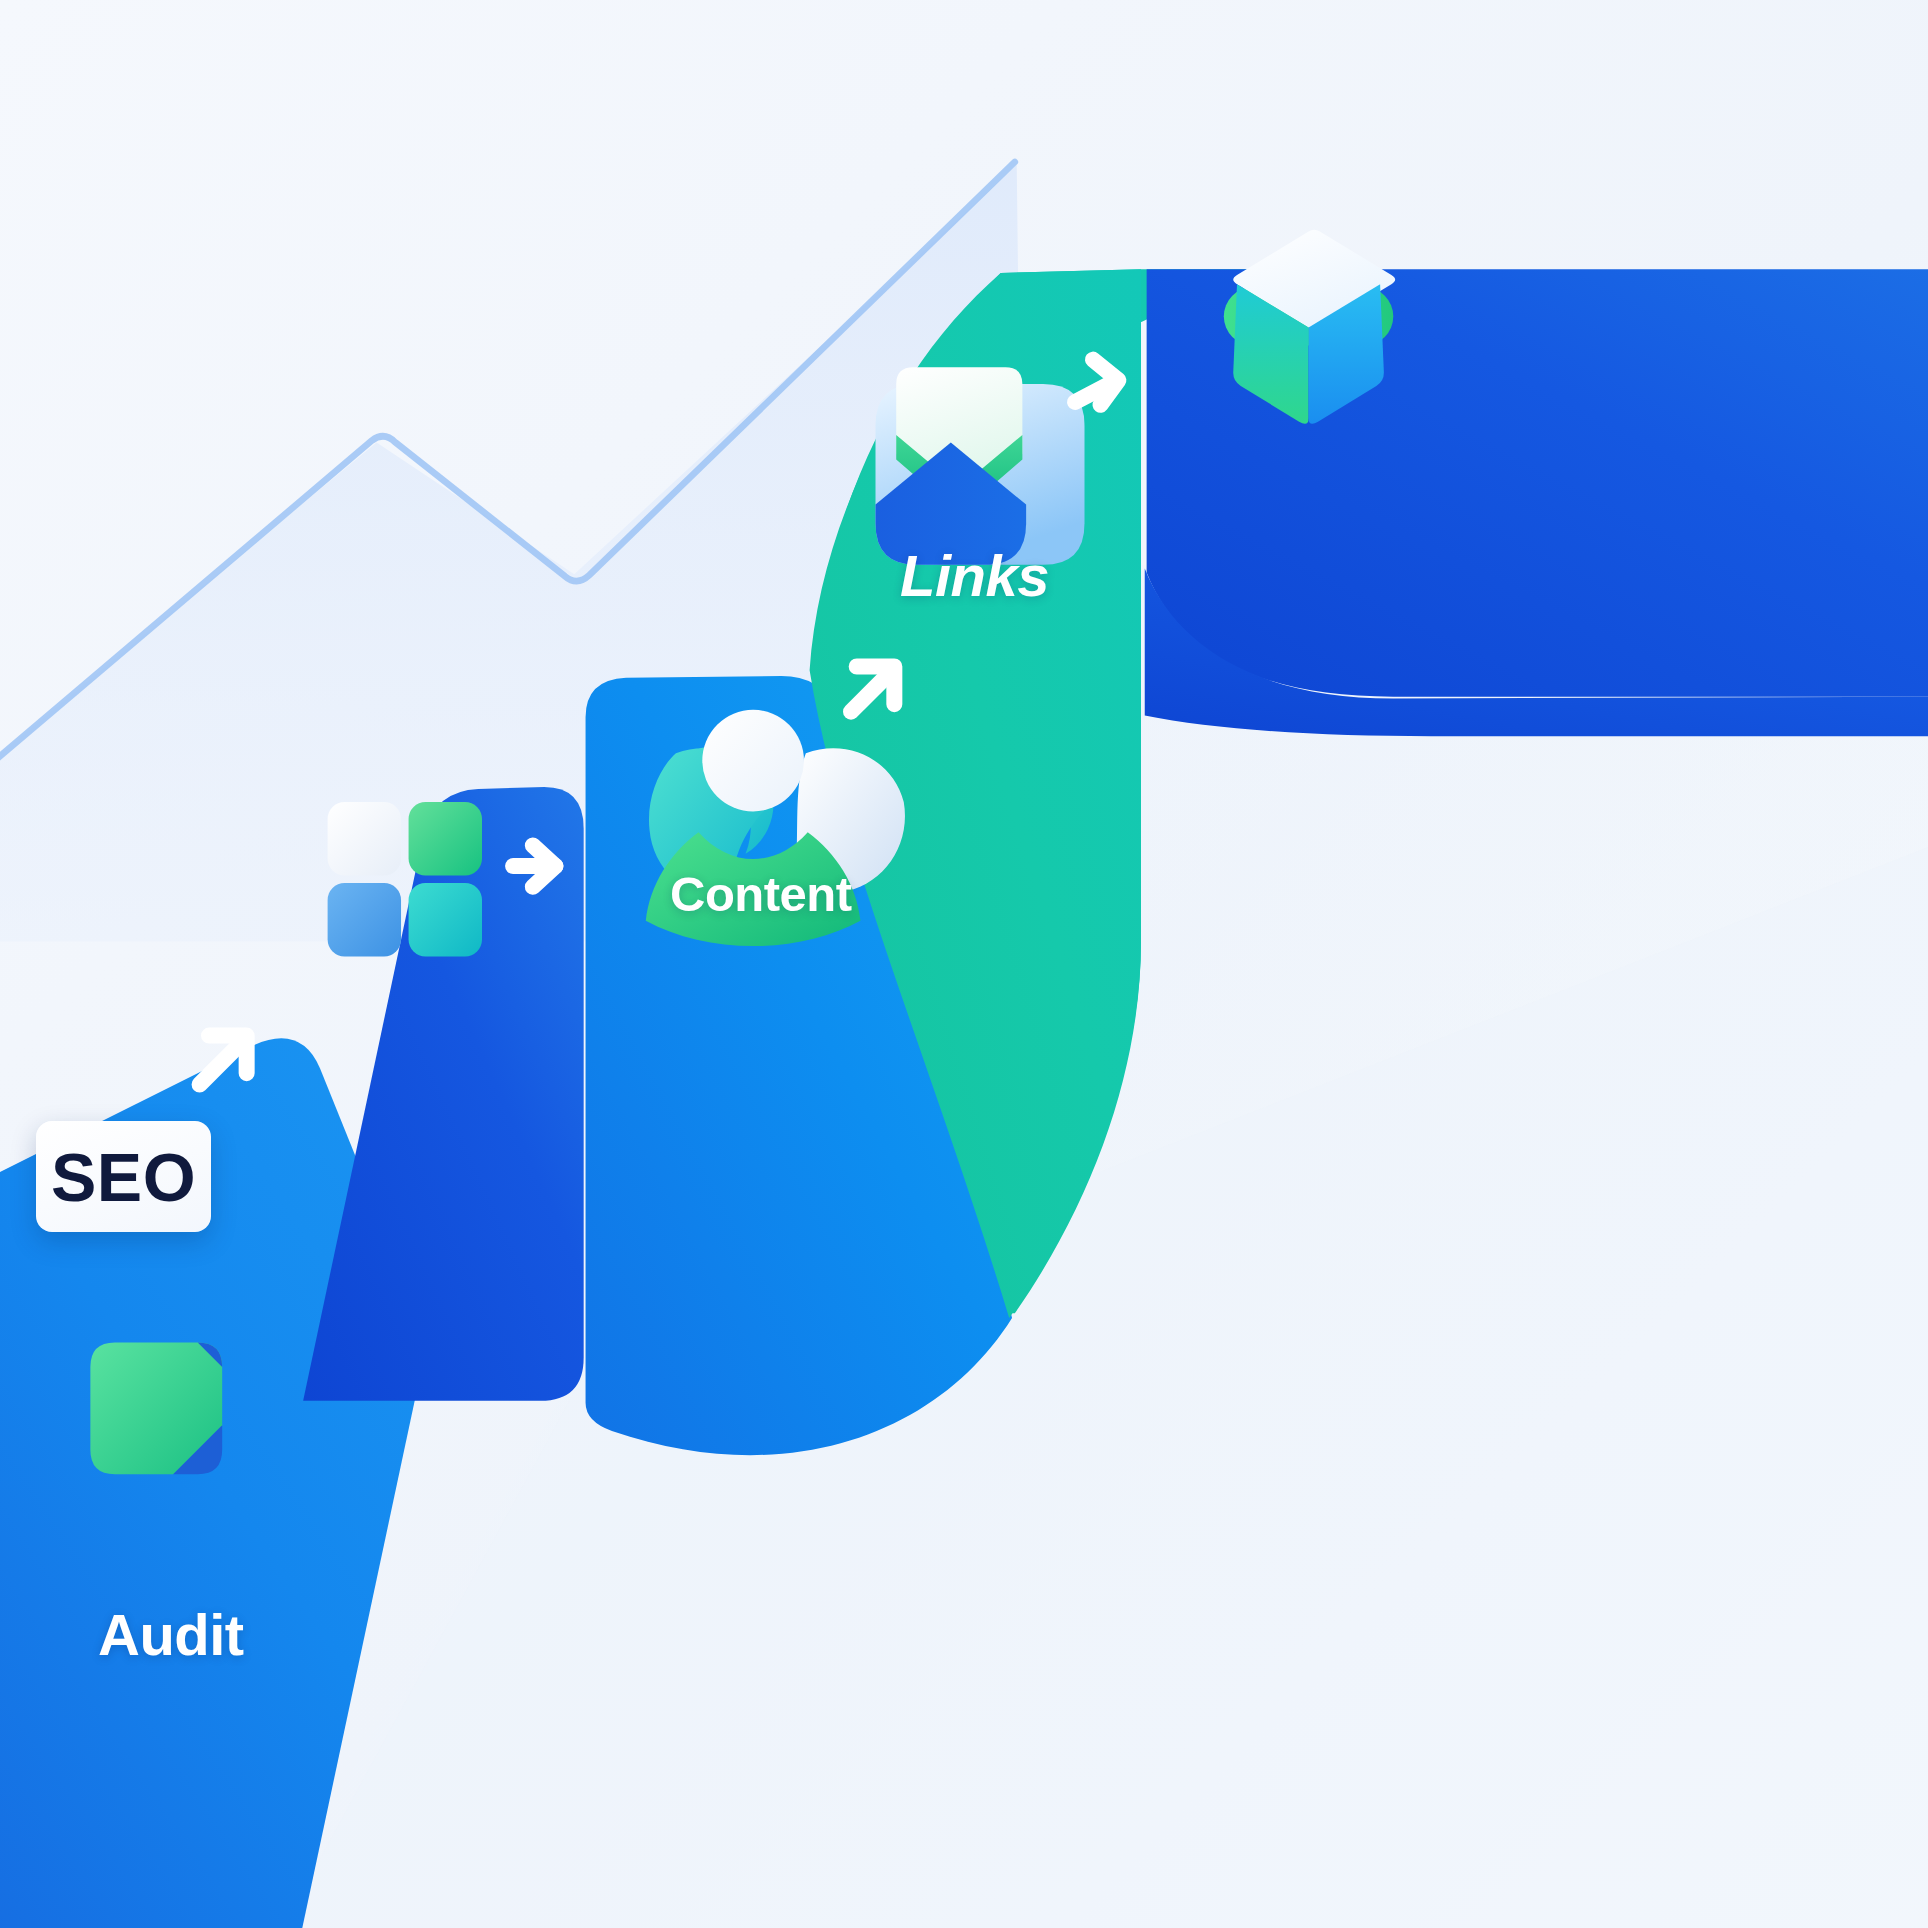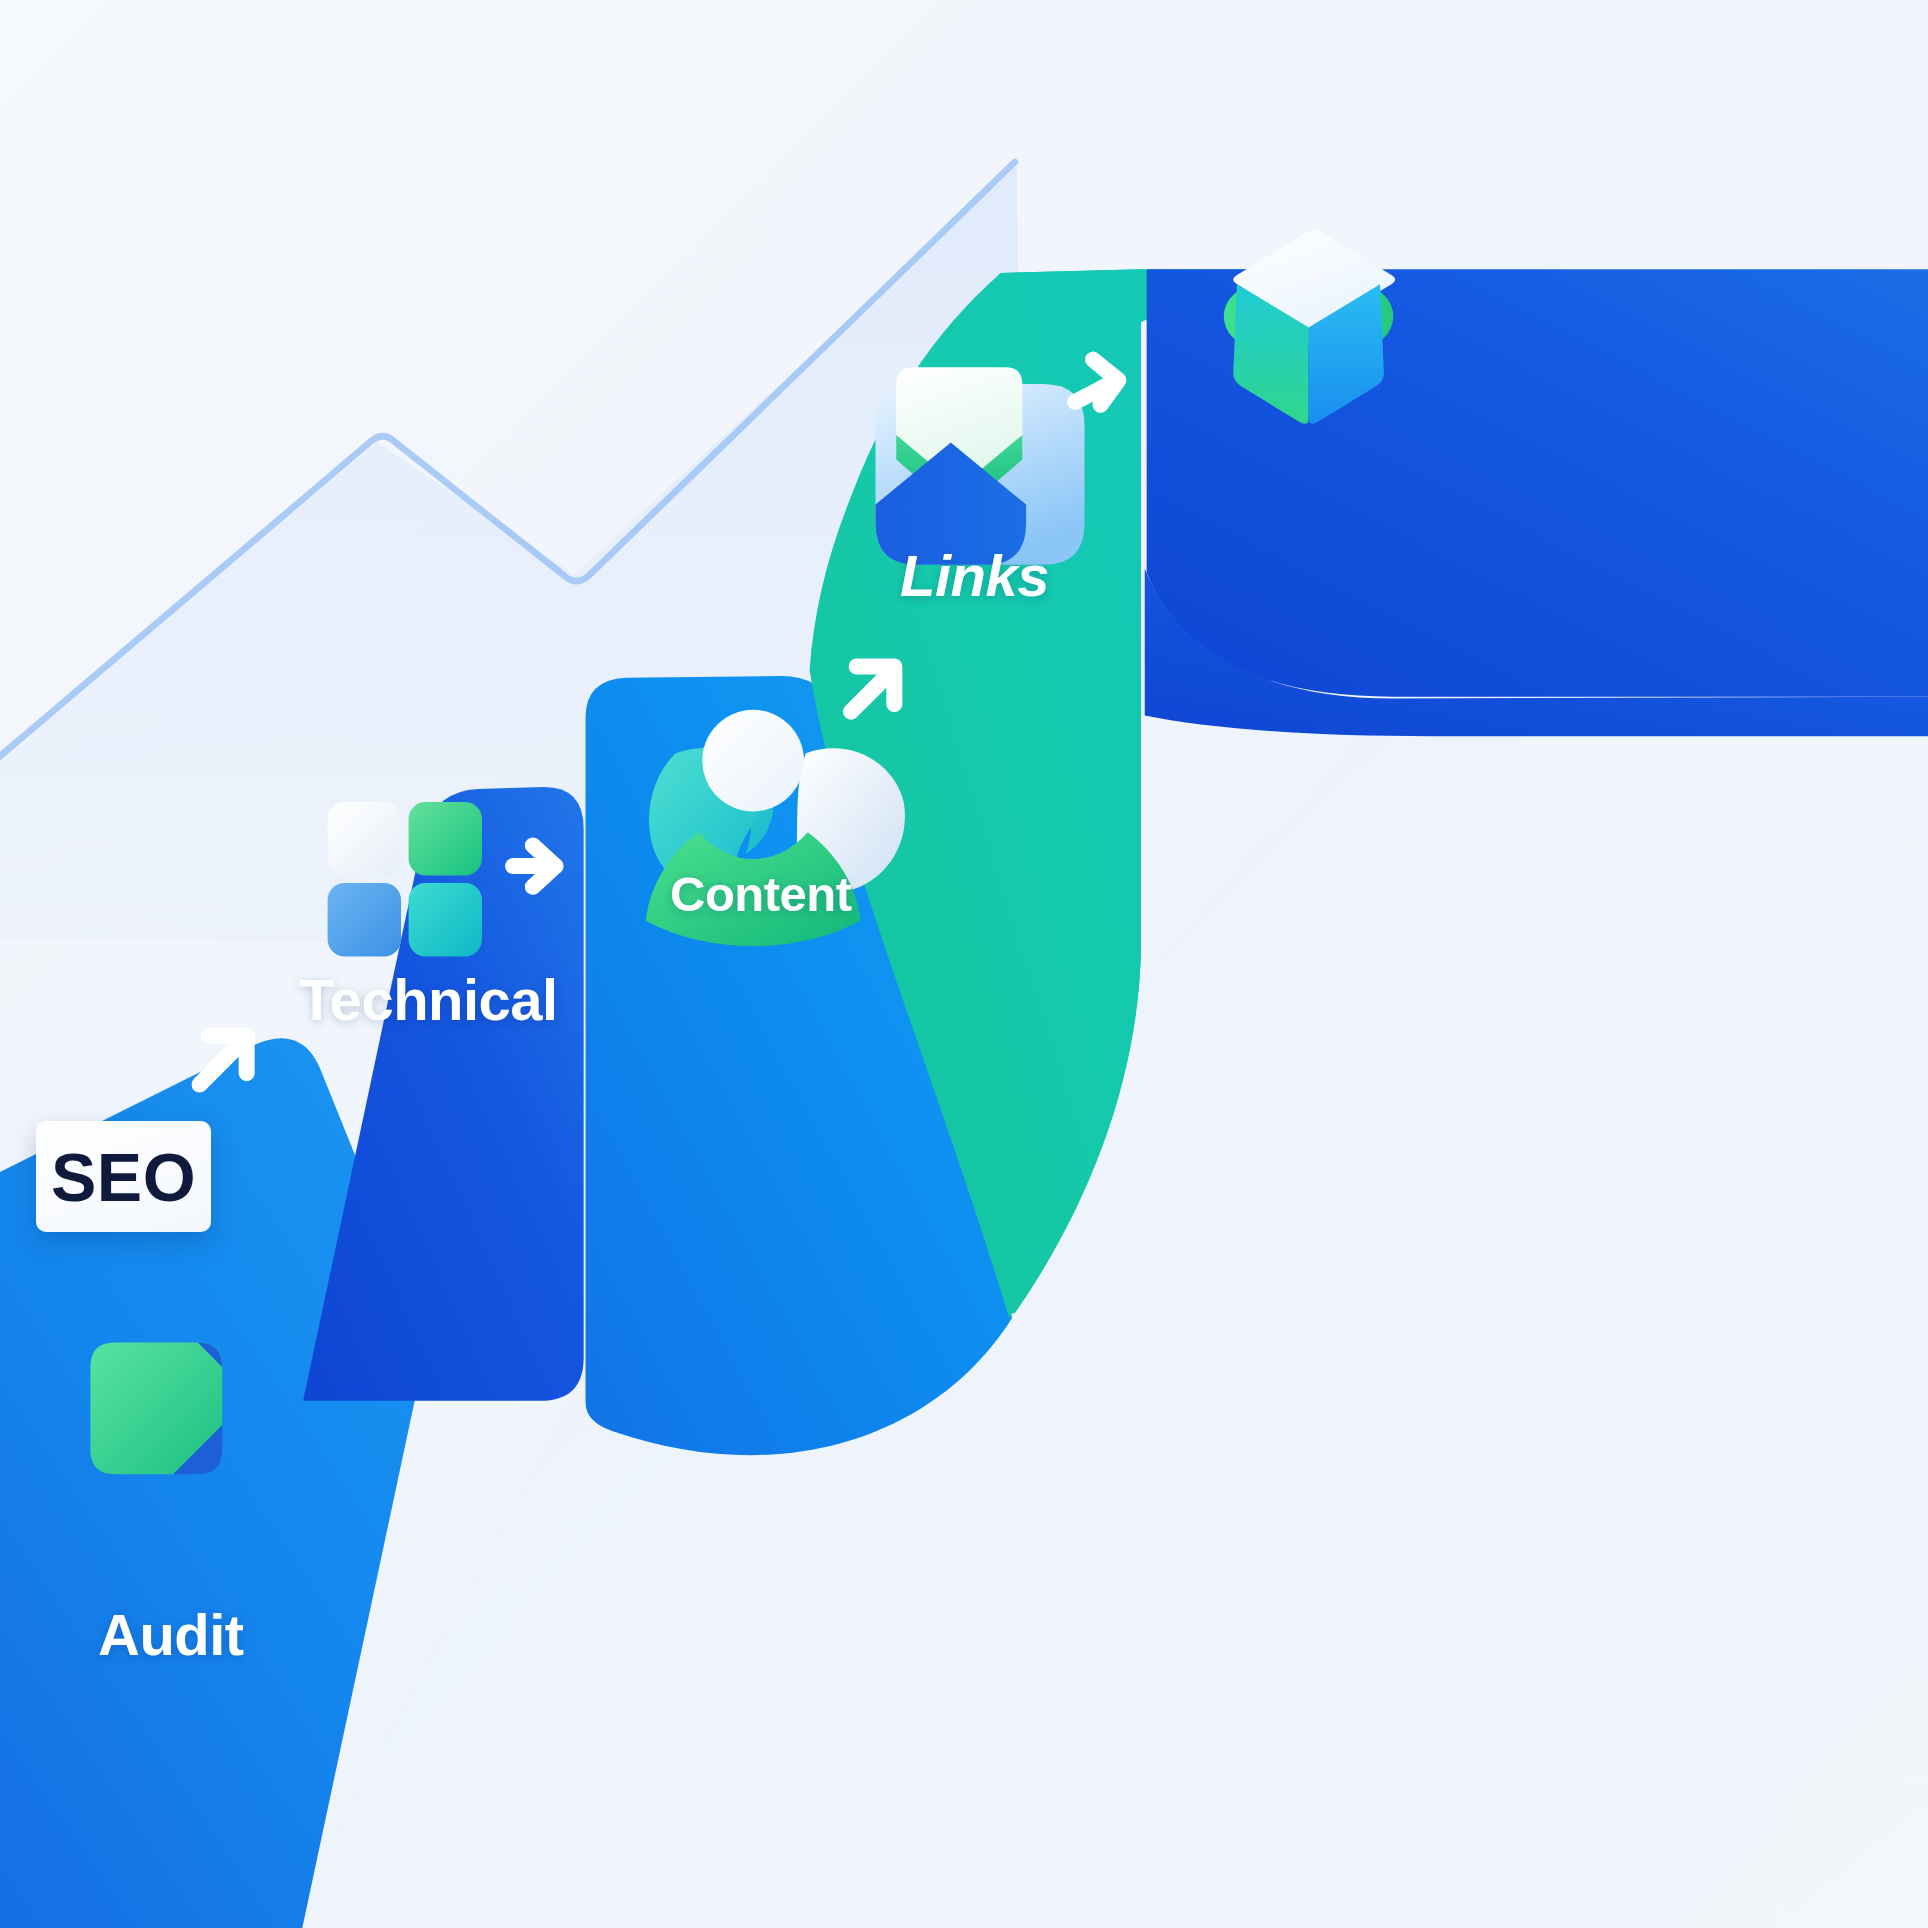--- a/index.html
+++ b/index.html
@@ -29,21 +29,21 @@
   #lbl-technical{left:299px;top:966px;font-size:58px;}
   #lbl-content{left:670px;top:866px;font-size:49px;}
   #lbl-links{left:900px;top:542px;font-size:58px;font-style:italic;}
   #lbl-measurement{left:1171px;top:407px;font-size:58px;}
 
   .seo-badge{
     position:absolute;
     left:36px;top:1121px;
     width:175px;height:111px;
     background:linear-gradient(160deg,#ffffff 0%,#f3f7fd 100%);
-    border-radius:10px;
+    border-radius:16px;
     box-shadow:0 9.4px 26px rgba(3,35,90,0.22);
     display:flex;align-items:center;justify-content:center;
   }
   .seo-badge span{
     font-size:68px;font-weight:800;color:#101a3d;letter-spacing:0.5px;
     line-height:1;
   }
 </style>
 </head>
 <body>
@@ -312,18 +312,17 @@
       <path d="M 1314 302 l 76 46 l 0 96 q 0 10 -10 4 l -62 -38 q -8 -5 -8 -14 Z" fill="url(#cubeLeft)"></path>
       <path d="M 1466 302 l -76 46 l 0 96 q 0 10 10 4 l 62 -38 q 8 -5 8 -14 Z" fill="url(#cubeRight)"></path>
     </g>
   </svg>
 
   <div class="seo-badge">
     <span>SEO</span>
   </div>
 
   <div class="label" id="lbl-audit">Audit</div>
-  <div class="label" id="lbl-technical">Technical</div>
   <div class="label" id="lbl-content">Content</div>
   <div class="label" id="lbl-links">Links</div>
 
 </div>
 
 
 </body></html>

